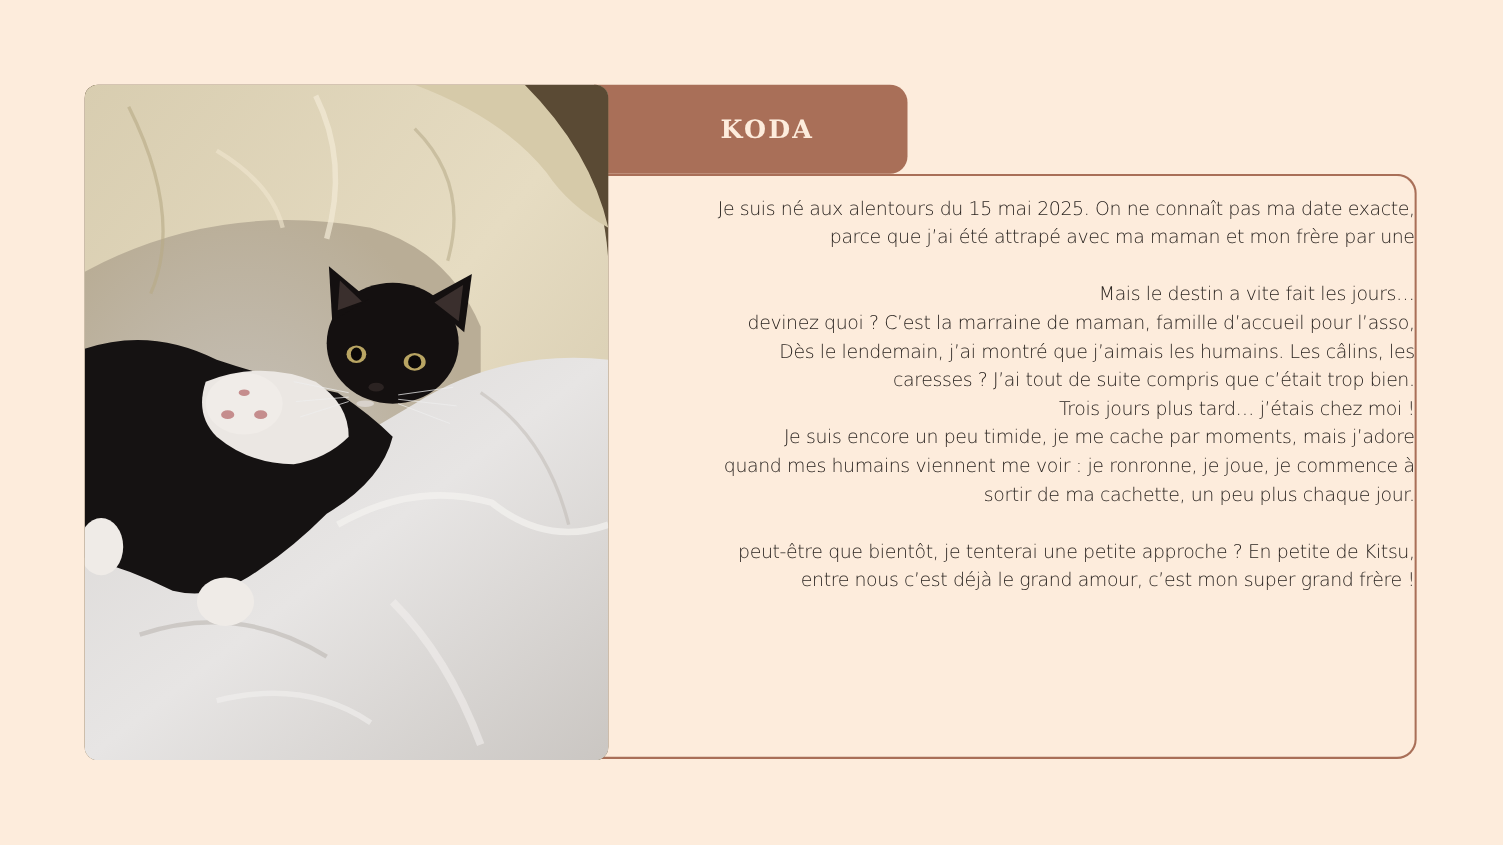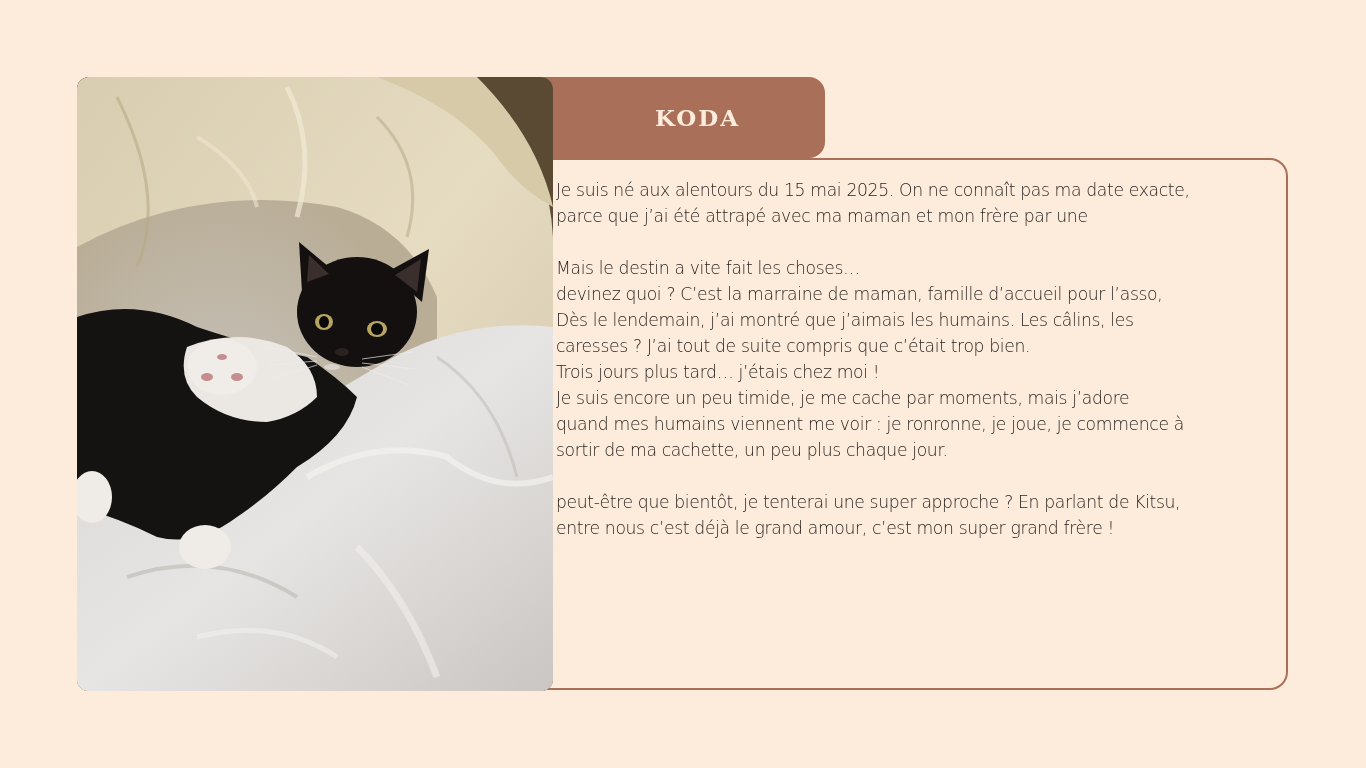--- a/index.html
+++ b/index.html
@@ -51,21 +51,21 @@
       border-left: none;
       border-radius: 0 18px 18px 0;
       box-sizing: border-box;
       z-index: 1;
     }
     .story {
       position: absolute;
       left: 556px;
       top: 177px;
       width: 730px;
-      text-align: left;
+      text-align: right;
       font-family: "DejaVu Sans", sans-serif;
       font-size: 17.2px;
       line-height: 26px;
       color: #2a2420;
       z-index: 2;
       letter-spacing: -0.35px;
       font-weight: 300;
     }
     .story p {
       margin: 0 0 26px 0;
@@ -170,28 +170,28 @@
   </div>
 
   <div class="text-box"></div>
 
   <div class="story">
     <p>
       <span>Je suis né aux alentours du 15 mai 2025. On ne connaît pas ma date exacte,</span>
       <span>parce que j’ai été attrapé avec ma maman et mon frère par une</span>
     </p>
     <p>
-      <span>Mais le destin a vite fait les choses…</span>
+      <span>Mais le destin a vite fait les jours…</span>
       <span>devinez quoi ? C’est la marraine de maman, famille d’accueil pour l’asso,</span>
       <span>Dès le lendemain, j’ai montré que j’aimais les humains. Les câlins, les</span>
       <span>caresses ? J’ai tout de suite compris que c’était trop bien.</span>
       <span>Trois jours plus tard… j’étais chez moi !</span>
       <span>Je suis encore un peu timide, je me cache par moments, mais j’adore</span>
       <span>quand mes humains viennent me voir : je ronronne, je joue, je commence à</span>
       <span>sortir de ma cachette, un peu plus chaque jour.</span>
     </p>
     <p>
-      <span>peut-être que bientôt, je tenterai une super approche ? En parlant de Kitsu,</span>
+      <span>peut-être que bientôt, je tenterai une petite approche ? En petite de Kitsu,</span>
       <span>entre nous c’est déjà le grand amour, c’est mon super grand frère !</span>
     </p>
   </div>
 
 </div>
 
 </body></html>

